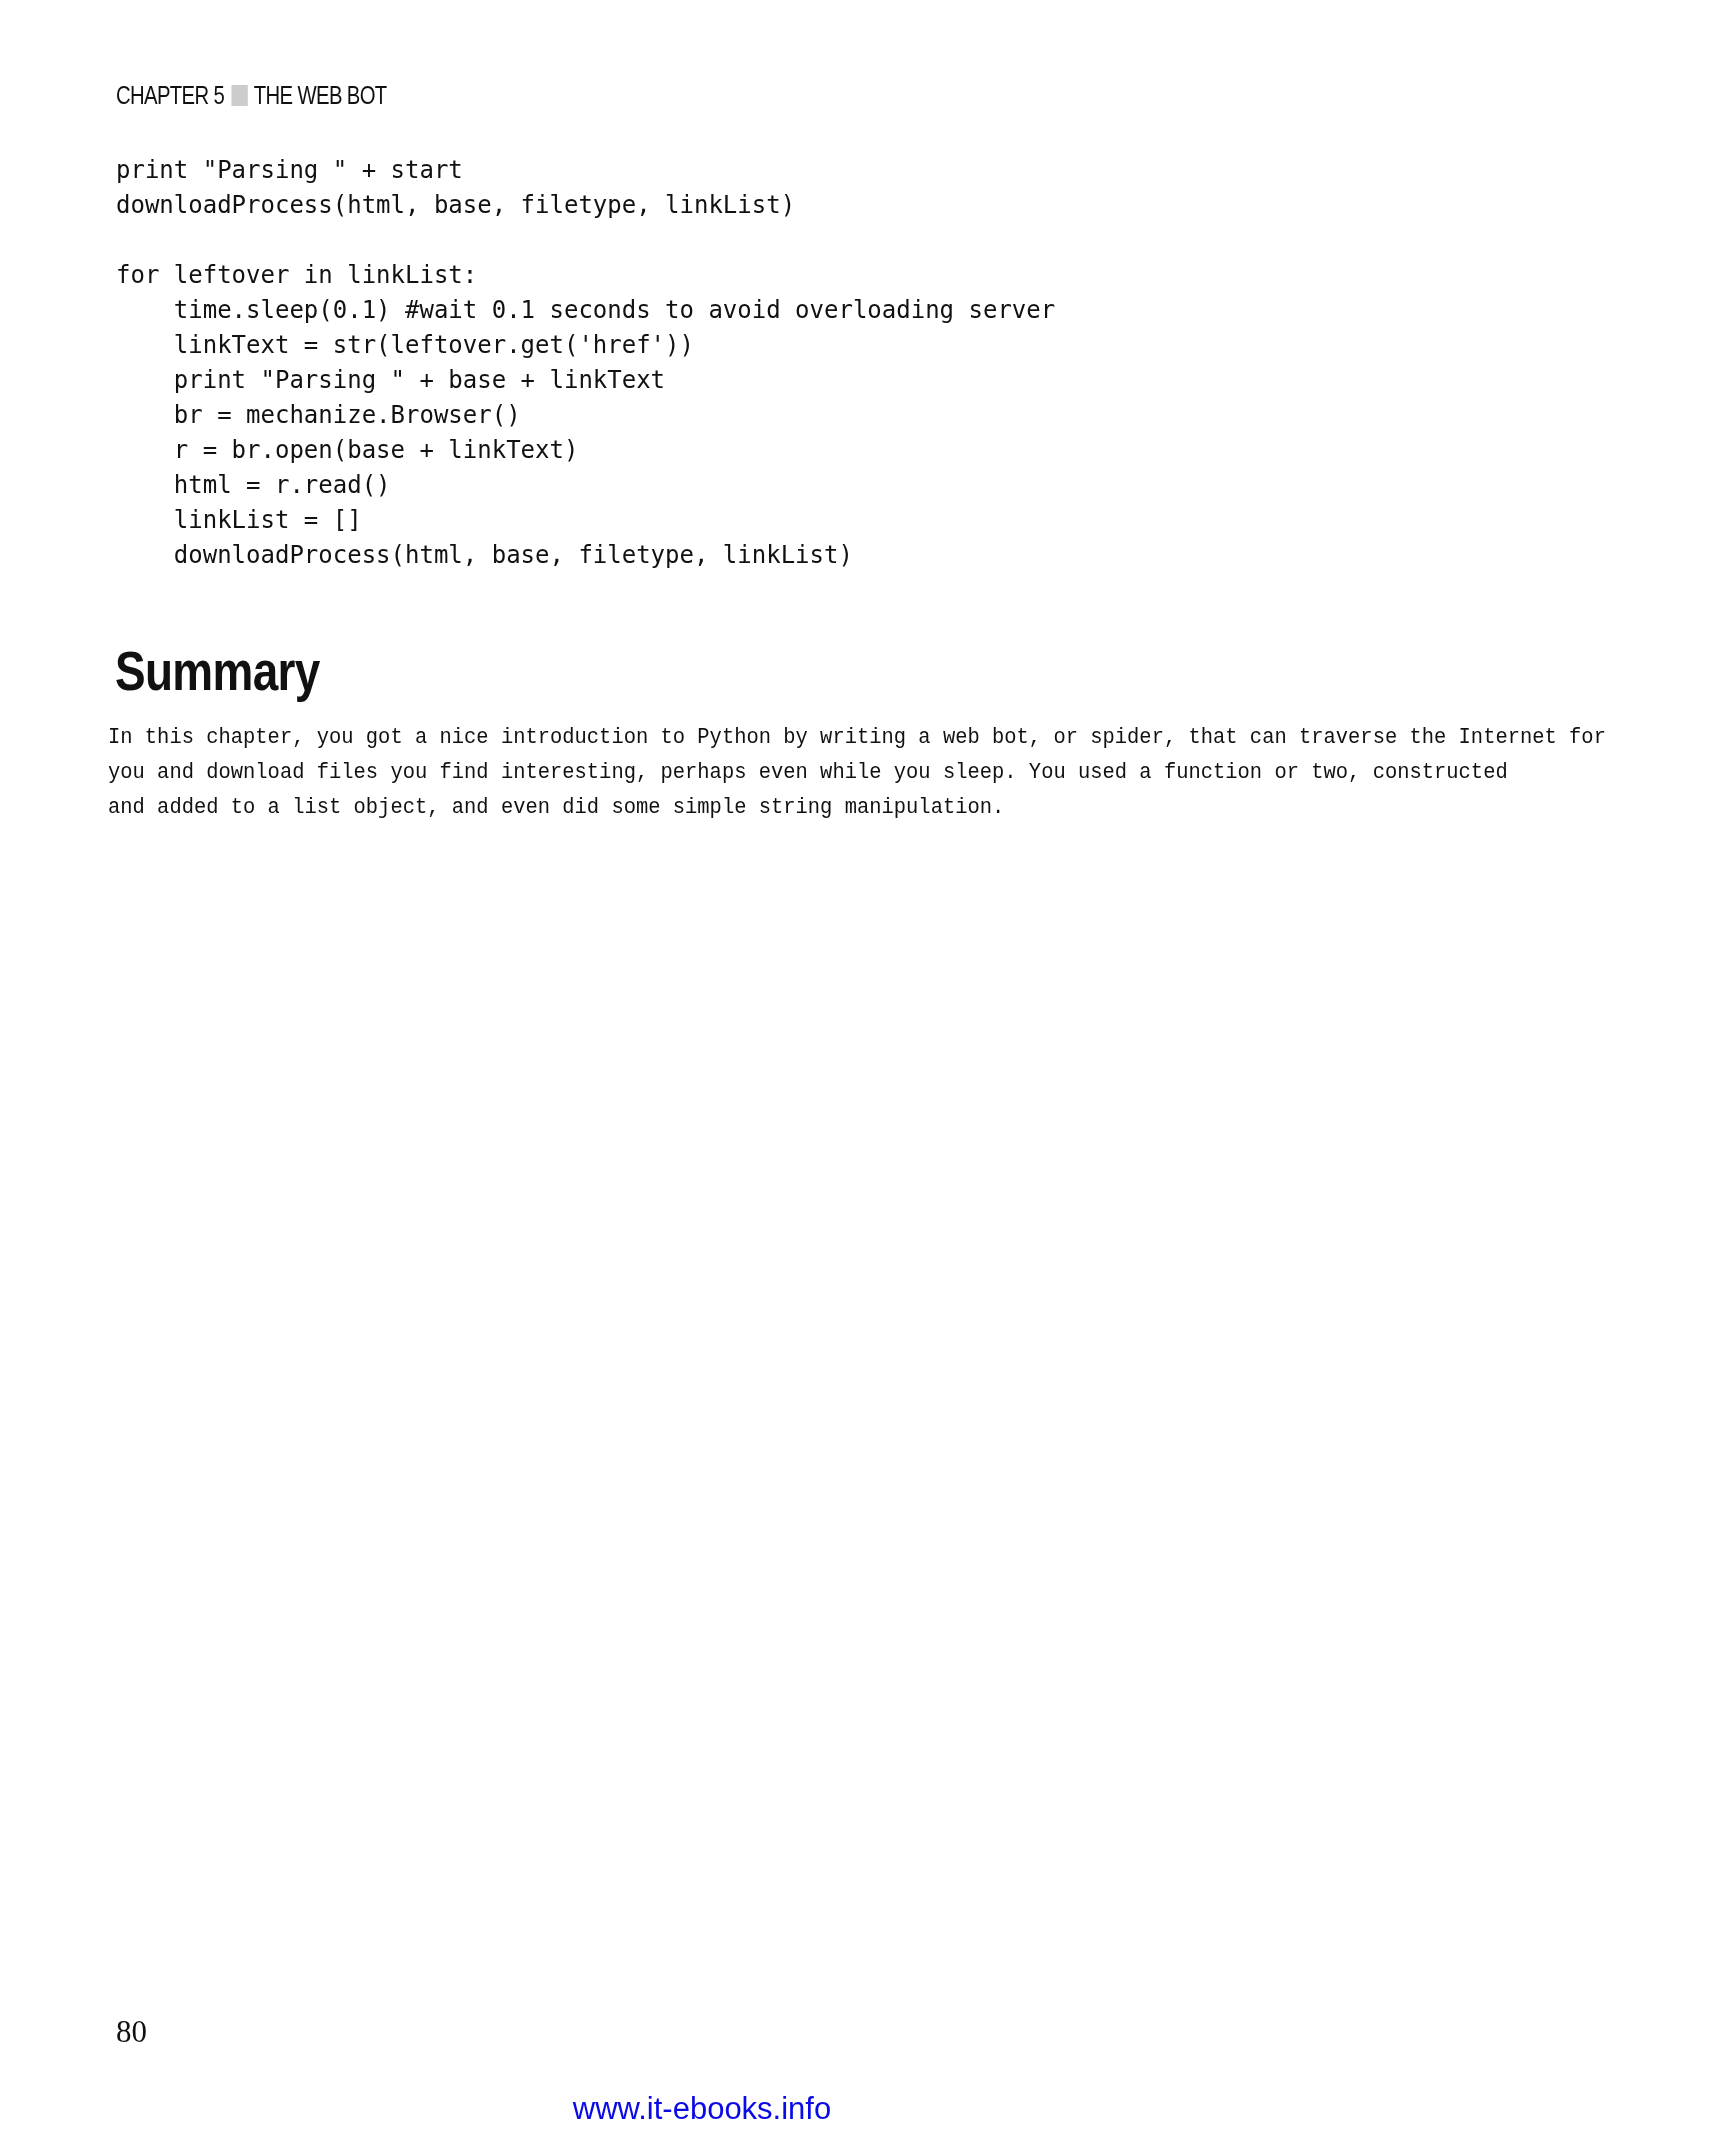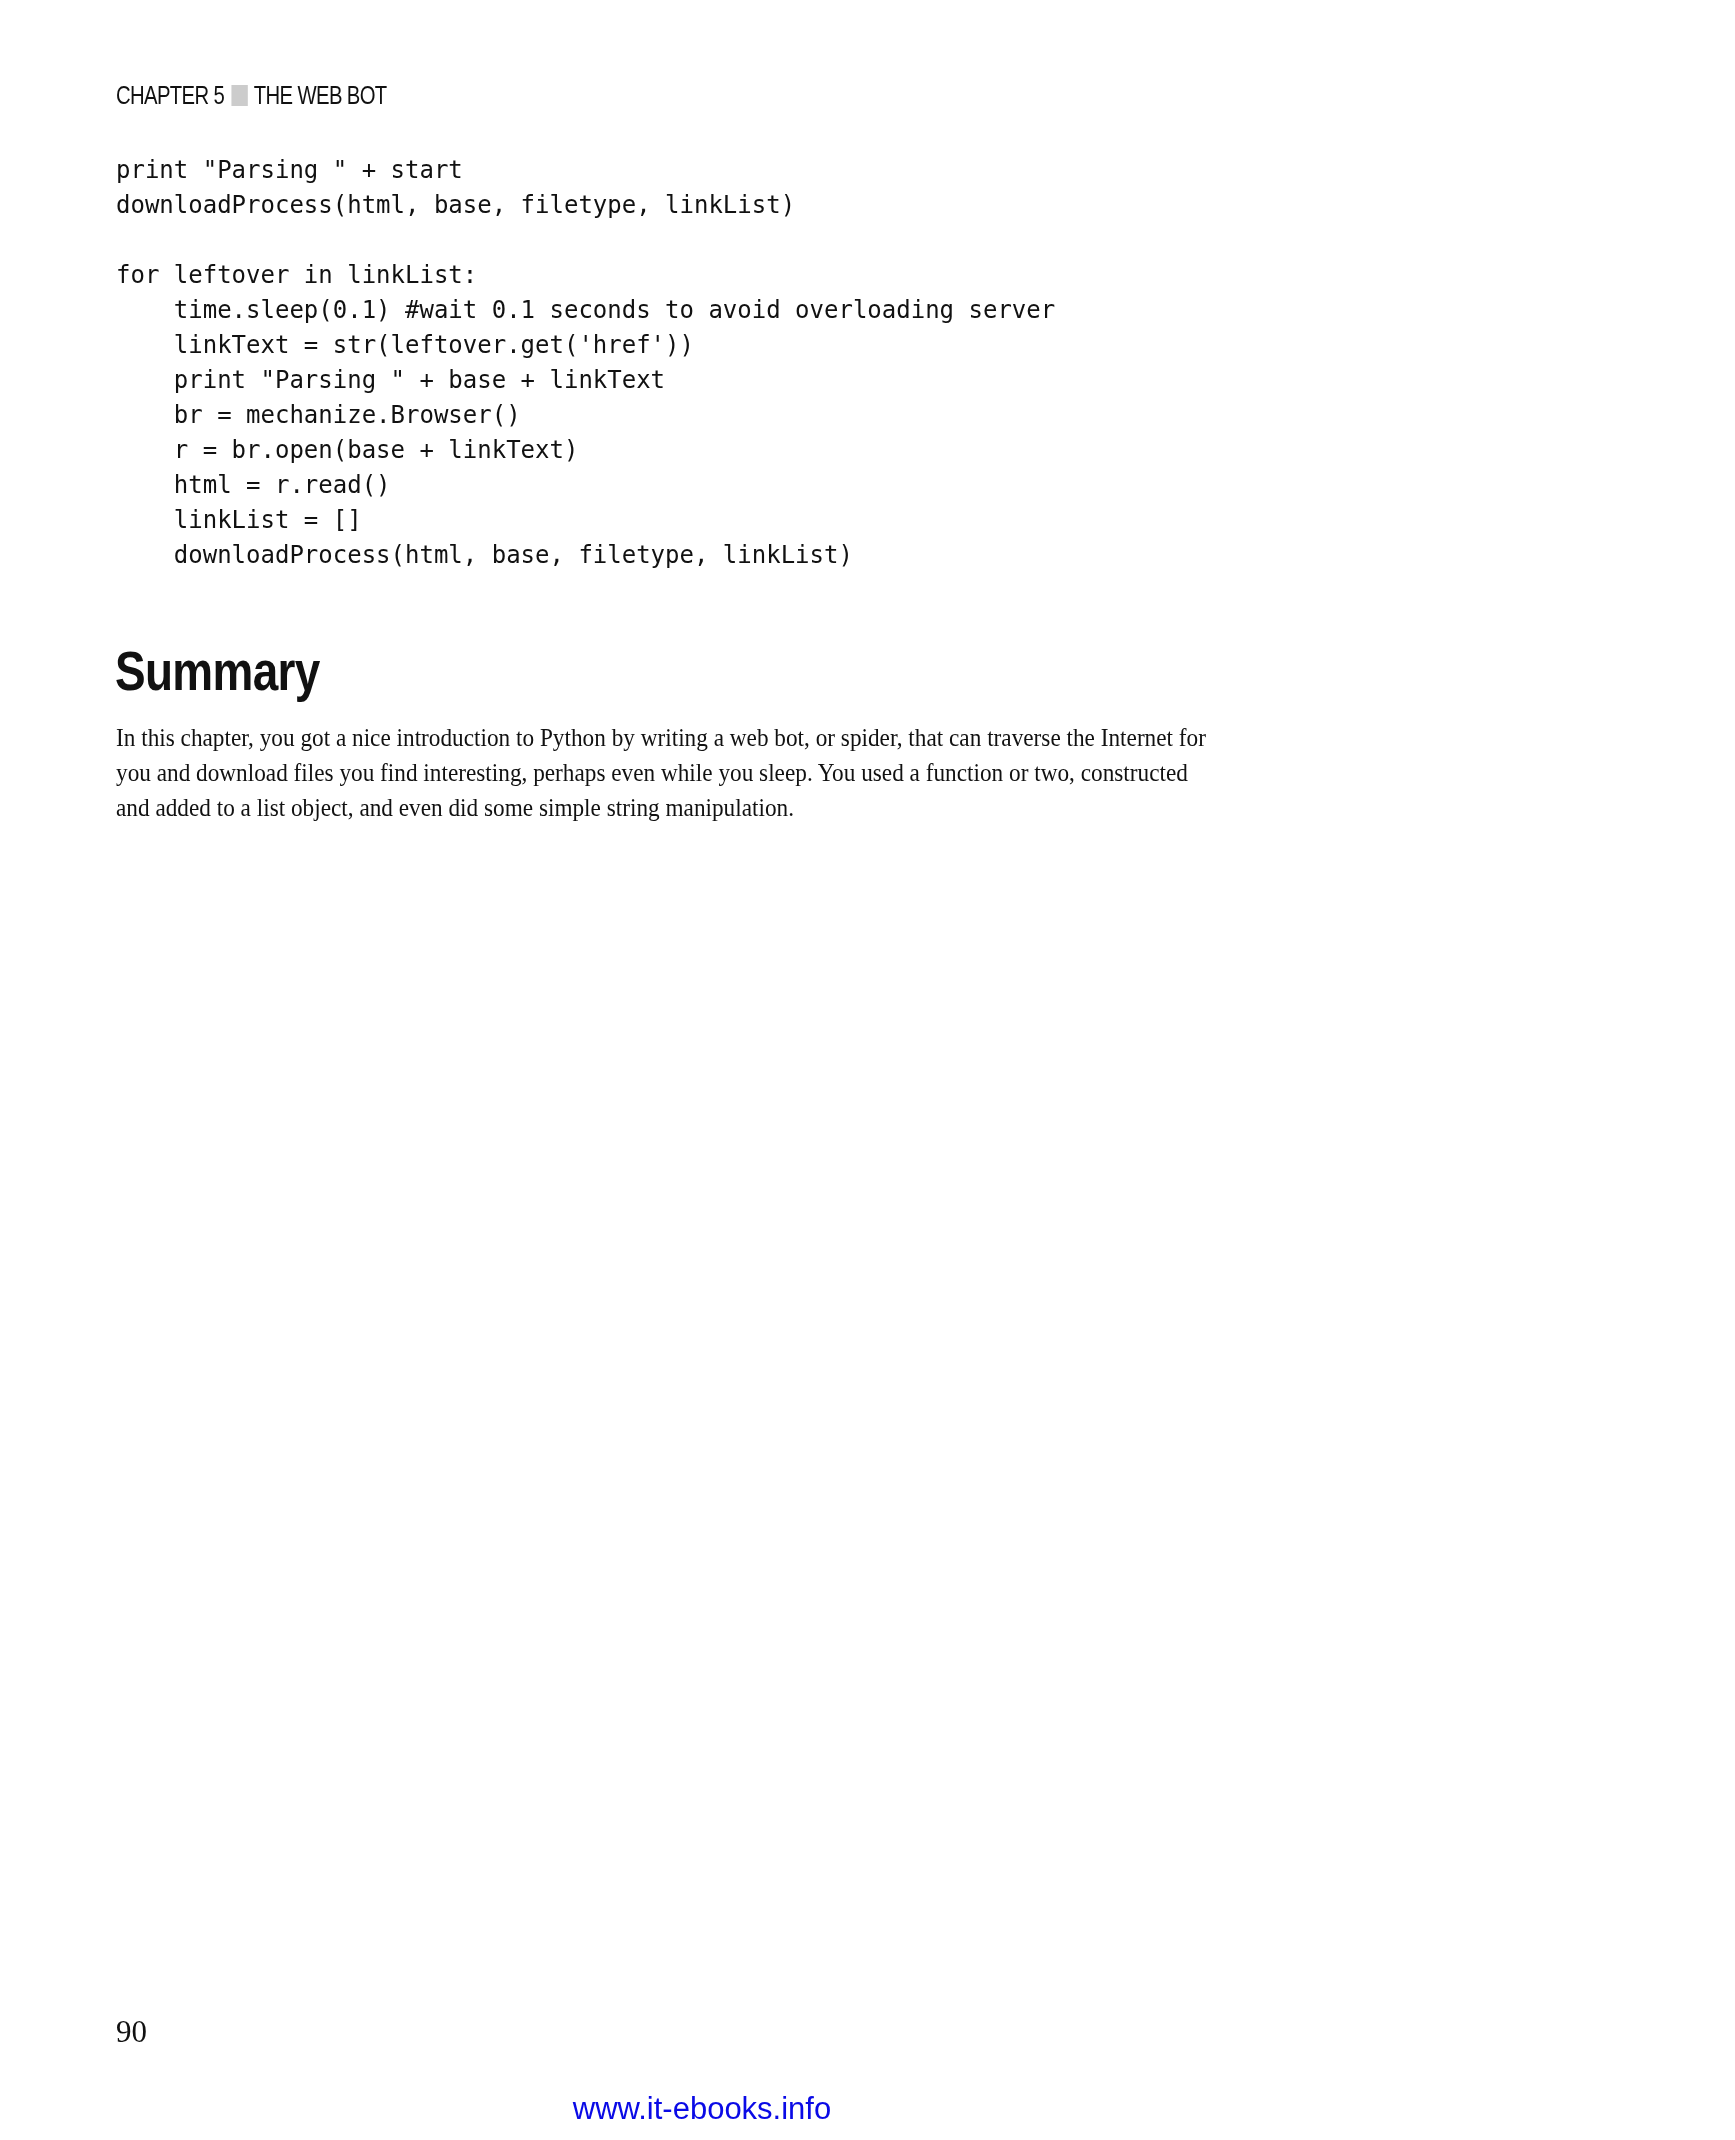--- a/index.html
+++ b/index.html
@@ -60,25 +60,25 @@
       font-weight: bold;
       font-size: 56px;
       line-height: 68px;
       transform: scaleX(0.82);
       transform-origin: left top;
       color: #111;
       letter-spacing: -0.8px;
     }
     .body-text {
       position: absolute;
-      left: 116px;
+      left: 108px;
       top: 720px;
       width: 1458px;
-      font-family: Liberation Serif, serif;
-      font-size: 25px;
+      font-family: Liberation Mono, monospace;
+      font-size: 22px;
       line-height: 35px;
       color: #111;
     }
     .body-text p {
       margin: 0;
     }
     .body-line {
       display: block;
       white-space: nowrap;
       transform: scaleX(0.93);
@@ -123,16 +123,16 @@
 <h2 class="section-heading">Summary</h2>
 
 <div class="body-text">
   <p>
     <span class="body-line">In this chapter, you got a nice introduction to Python by writing a web bot, or spider, that can traverse the Internet for</span>
     <span class="body-line">you and download files you find interesting, perhaps even while you sleep. You used a function or two, constructed</span>
     <span class="body-line">and added to a list object, and even did some simple string manipulation.</span>
   </p>
 </div>
 
-<div class="page-number">90</div>
+<div class="page-number">80</div>
 
 <a class="footer-link">www.it-ebooks.info</a>
 
 
 </body></html>

